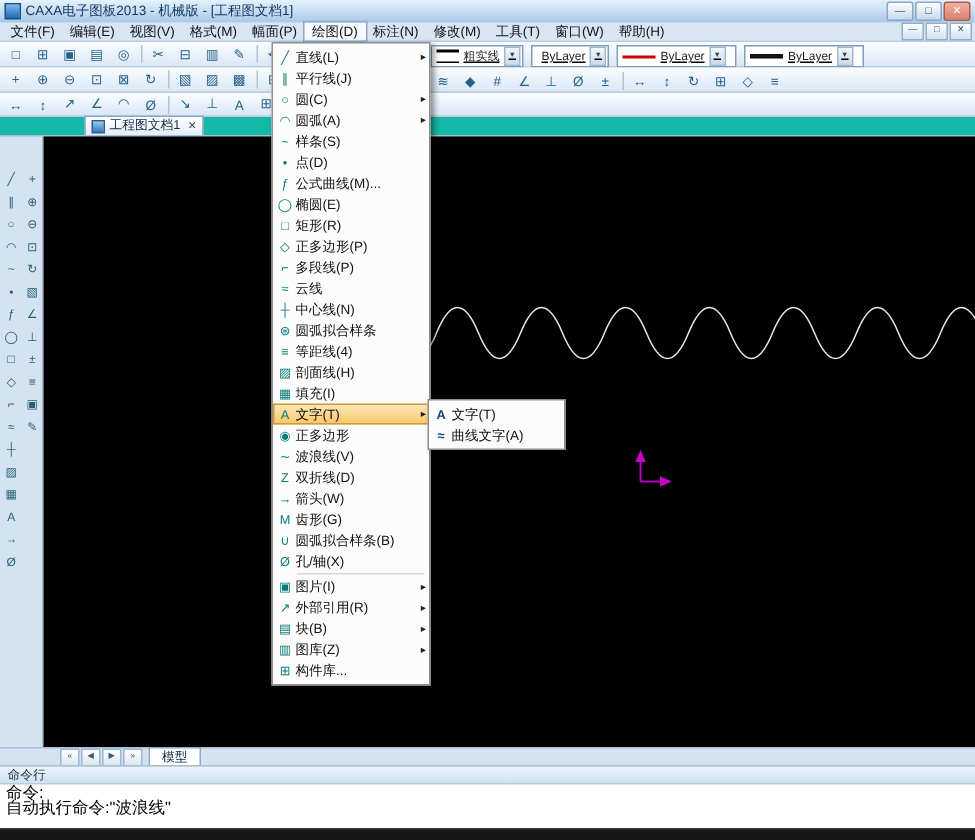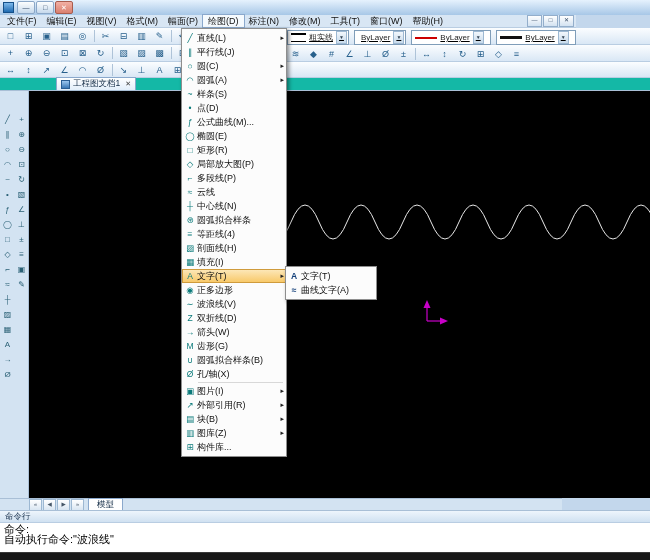--- a/index.html
+++ b/index.html
@@ -16,21 +16,21 @@
     font-size:9px;color:#10365e;}
   .app-icon{width:9px;height:9px;background:linear-gradient(#7db9ec,#1f6ab0);
     border:1px solid #155089;margin-right:3px;flex:0 0 auto;}
   .title-text{flex:1;white-space:nowrap;overflow:hidden;}
   .win-controls{display:flex;gap:1px;flex:0 0 auto;}
   .win-btn{width:16px;height:11px;font-size:7px;line-height:11px;text-align:center;
     background:linear-gradient(#fdfefe,#c6d9ec);border:1px solid #8ba7c7;
     border-radius:2px;color:#334a66;}
   .win-btn.close{background:linear-gradient(#f2b0a4,#d97f6f);border-color:#a85c4e;color:#fff;}
   
-  .menubar{position:absolute;left:0;top:15px;width:576px;height:13px;
+  .menubar{position:absolute;left:0;top:15px;width:650px;height:13px;
     background:#d8e6f4;border-bottom:1px solid #b9cde2;box-sizing:border-box;
     display:flex;font-size:9px;padding:0 2px;color:#111;}
   #menubar-items{display:flex;flex:1;height:100%;align-items:center;}
   .mitem{padding:0 5px;height:12px;line-height:12px;white-space:nowrap;}
   .mitem.active{background:#f5fafe;outline:1px solid #8aa8cc;}
   .mdi-controls{display:flex;gap:1px;}
   .mdi-btn{width:13px;height:10px;font-size:6px;line-height:9px;text-align:center;
     background:linear-gradient(#ffffff,#d3e2f1);border:1px solid #93aecb;color:#334a66;}
   
   .toolbar{position:absolute;left:0;width:650px;box-sizing:border-box;
@@ -82,43 +82,44 @@
   .menu-item.hl{background:linear-gradient(#fde9bd,#f8c764);outline:1px solid #cf9b3c;outline-offset:-1px;}
   .mi-icon{flex:0 0 14px;text-align:center;font-size:8.5px;color:#0a7a7a;}
   .mi-label{flex:1;white-space:nowrap;overflow:hidden;}
   .mi-arrow{flex:0 0 8px;font-size:7px;color:#222;text-align:right;padding-right:1px;}
   .menu-sep{height:1px;background:#d8d8d8;margin:1px 3px 1px 16px;}
   .submenu{position:absolute;left:285px;top:266px;width:92px;background:#fcfcfc;
     border:1px solid #8e8e8e;box-shadow:2px 2px 4px rgba(0,0,0,.45);z-index:41;
     padding:2px 0;box-sizing:border-box;}
   .submenu .mi-icon{font-weight:bold;color:#14407a;}
   
-  .sheetbar{position:absolute;left:0;top:498px;width:562px;height:12px;background:#d3e3f2;
+  .sheetbar{position:absolute;left:0;top:498px;width:650px;height:12px;background:#d3e3f2;
     border-top:1px solid #a9bfd6;box-sizing:border-box;display:flex;align-items:center;
-    padding-left:29px;font-size:8px;}
+    padding-left:40px;font-size:8px;}
   #sheet-nav{display:flex;gap:1px;margin-right:4px;}
   .navbtn{width:11px;height:10px;background:linear-gradient(#ffffff,#d9e6f2);
     border:1px solid #9db8d2;font-size:5.5px;line-height:9px;text-align:center;color:#456;}
   .sheettab{height:11px;background:#fff;border:1px solid #8aa8cc;padding:0 8px;
     font-size:8.5px;line-height:11px;color:#112a44;}
   .cmdheader{position:absolute;left:0;top:510px;width:650px;height:12px;
     background:linear-gradient(#eef5fc,#d0e1f1);border-top:1px solid #a9bfd6;
     box-sizing:border-box;font-size:8.5px;line-height:11px;padding-left:5px;color:#223a55;}
   .cmdbody{position:absolute;left:0;top:522px;width:650px;height:30px;background:#fff;
     border-top:1px solid #b9cde2;box-sizing:border-box;font-size:11px;line-height:10px;
     padding:1px 0 0 4px;color:#000;overflow:hidden;}
   .cmdline{height:10px;white-space:nowrap;}
   .statusbar{position:absolute;left:0;top:552px;width:650px;height:8px;
     background:#181818;border-top:1px solid #3a3a3a;box-sizing:border-box;}
 </style>
 </head>
 <body>
 
 <div class="titlebar">
   <span class="app-icon"></span>
+  <span class="title-text">CAXA电子图板2013 - 机械版 - [工程图文档1]</span>
   <span class="win-controls">
     <span class="win-btn">—</span>
     <span class="win-btn">□</span>
     <span class="win-btn close">✕</span>
   </span>
 </div>
 
 <div class="menubar">
   <span id="menubar-items">
       <span class="mitem">文件(F)</span>
@@ -300,21 +301,21 @@
         <span class="mi-label">椭圆(E)</span>
         <span class="mi-arrow"></span>
       </div>
       <div class="menu-item">
         <span class="mi-icon">□</span>
         <span class="mi-label">矩形(R)</span>
         <span class="mi-arrow"></span>
       </div>
       <div class="menu-item">
         <span class="mi-icon">◇</span>
-        <span class="mi-label">局部放大图(P)</span>
+        <span class="mi-label">正多边形(P)</span>
         <span class="mi-arrow"></span>
       </div>
       <div class="menu-item">
         <span class="mi-icon">⌐</span>
         <span class="mi-label">多段线(P)</span>
         <span class="mi-arrow"></span>
       </div>
       <div class="menu-item">
         <span class="mi-icon">≈</span>
         <span class="mi-label">云线</span>

